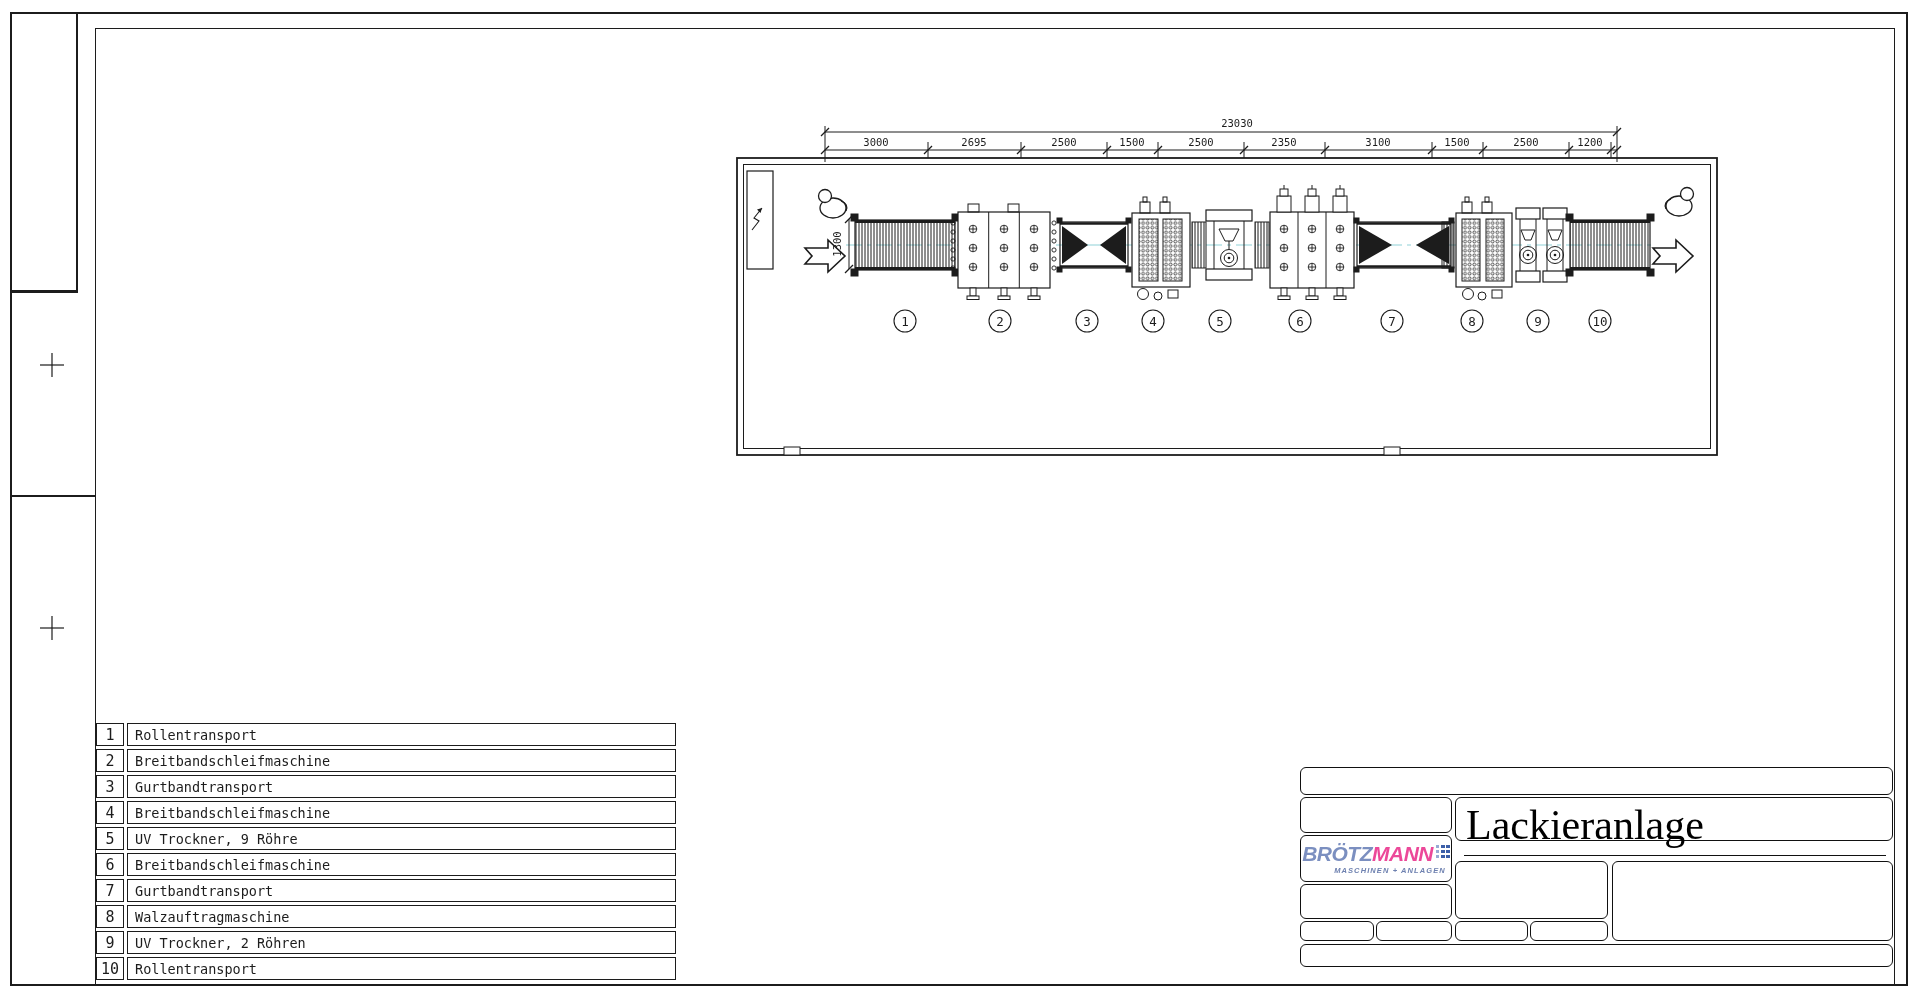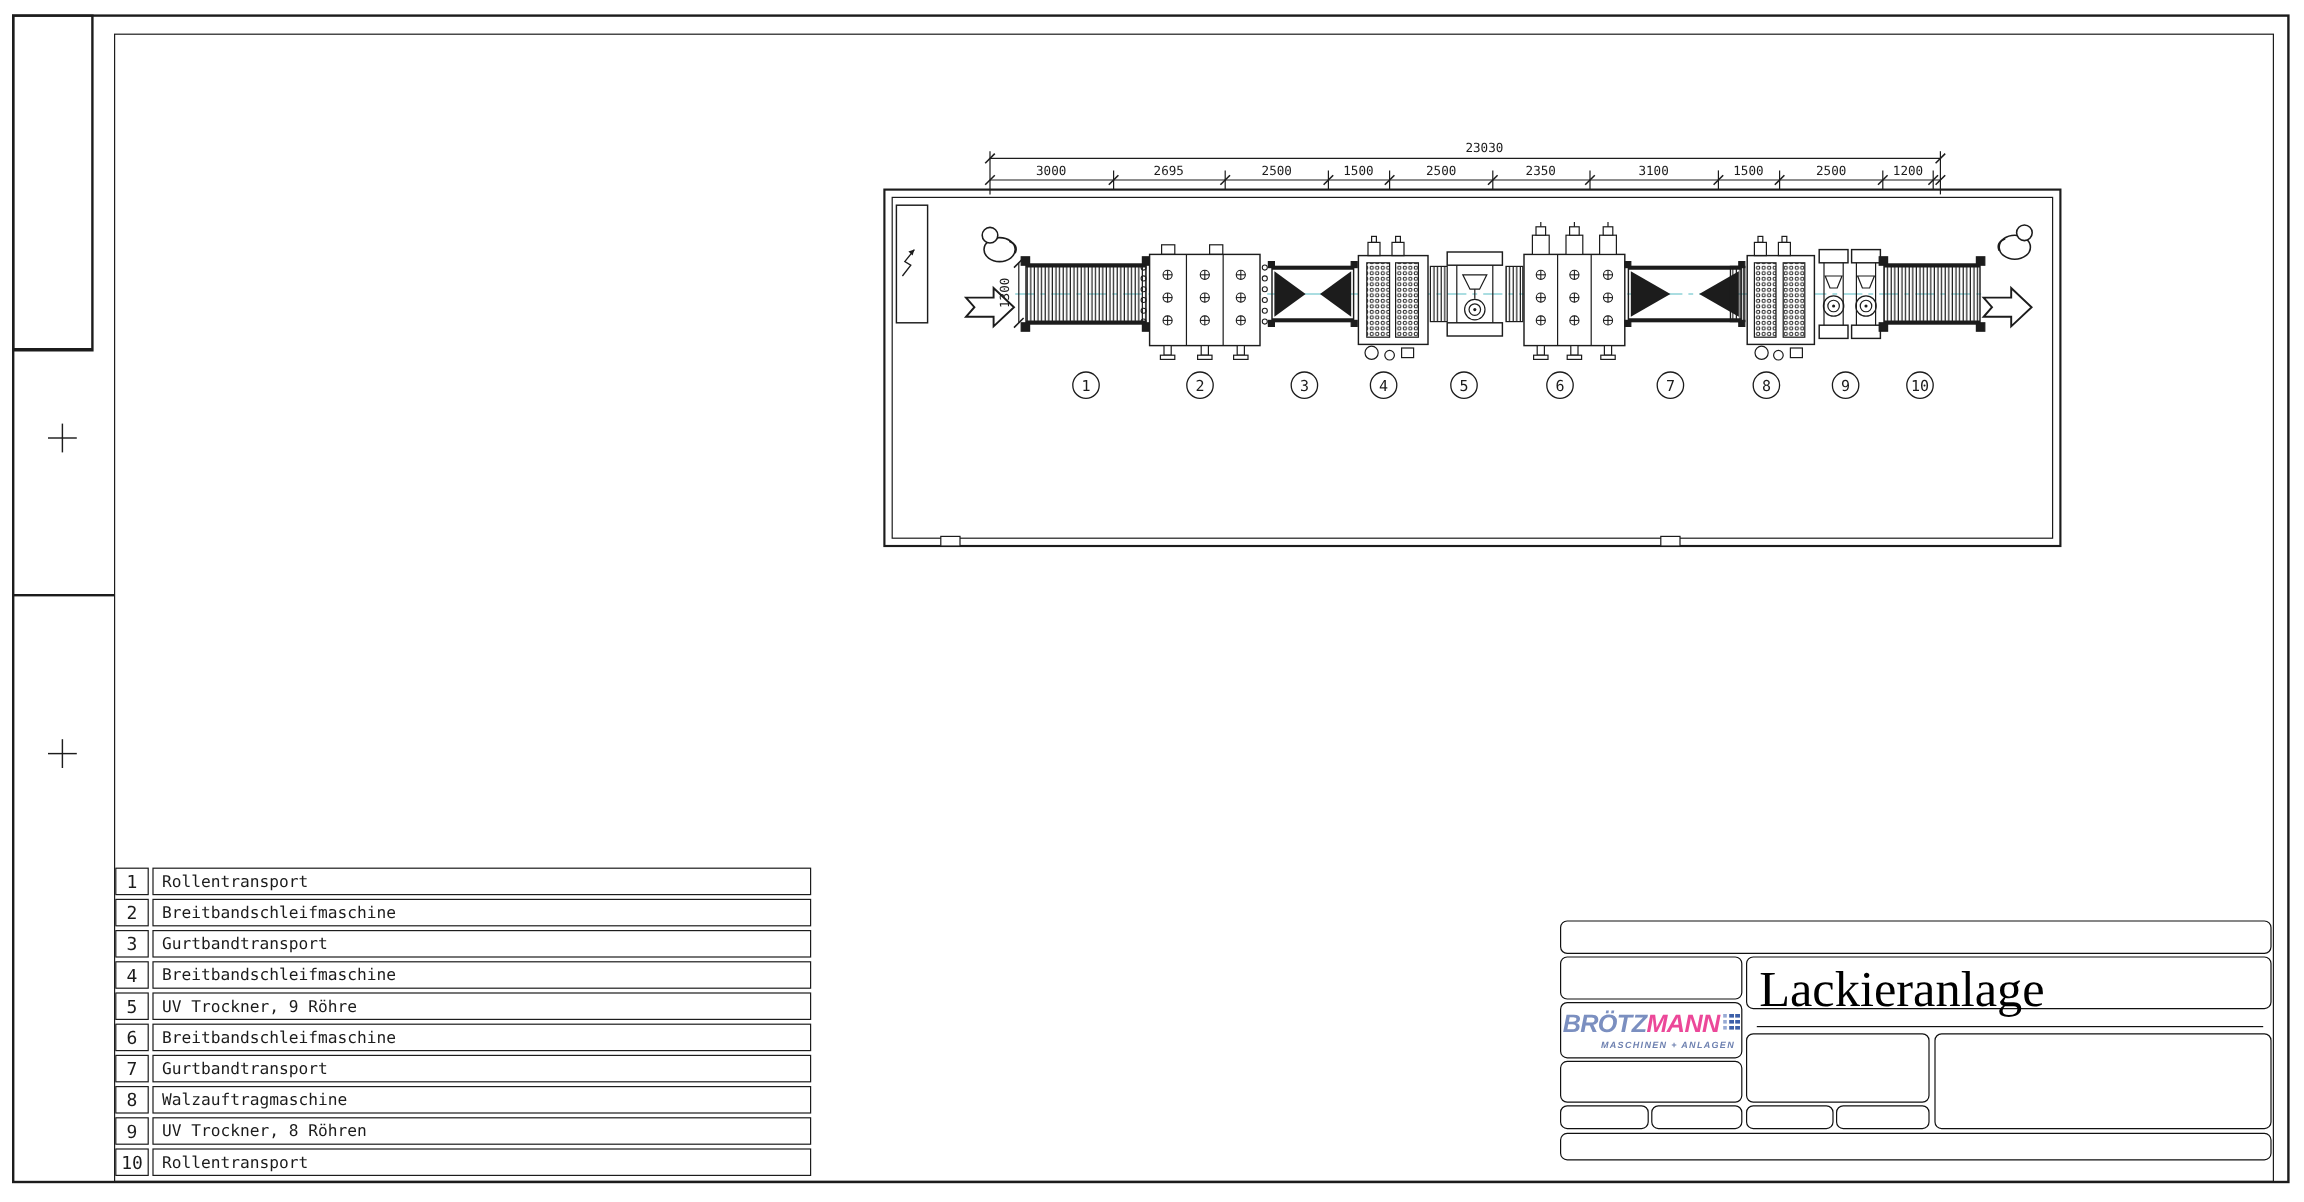--- a/index.html
+++ b/index.html
@@ -384,21 +384,21 @@
     <div class="legend-row">
         <div class="legend-num">7</div>
         <div class="legend-label">Gurtbandtransport</div>
       </div>
     <div class="legend-row">
         <div class="legend-num">8</div>
         <div class="legend-label">Walzauftragmaschine</div>
       </div>
     <div class="legend-row">
         <div class="legend-num">9</div>
-        <div class="legend-label">UV Trockner, 8 Röhren</div>
+        <div class="legend-label">UV Trockner, 2 Röhren</div>
       </div>
     <div class="legend-row">
         <div class="legend-num">10</div>
         <div class="legend-label">Rollentransport</div>
       </div>
   </div>
 
   <div class="abs titleblock">
     <div class="tb-box tb-rowA"></div>
     <div class="tb-box tb-l1"></div>

